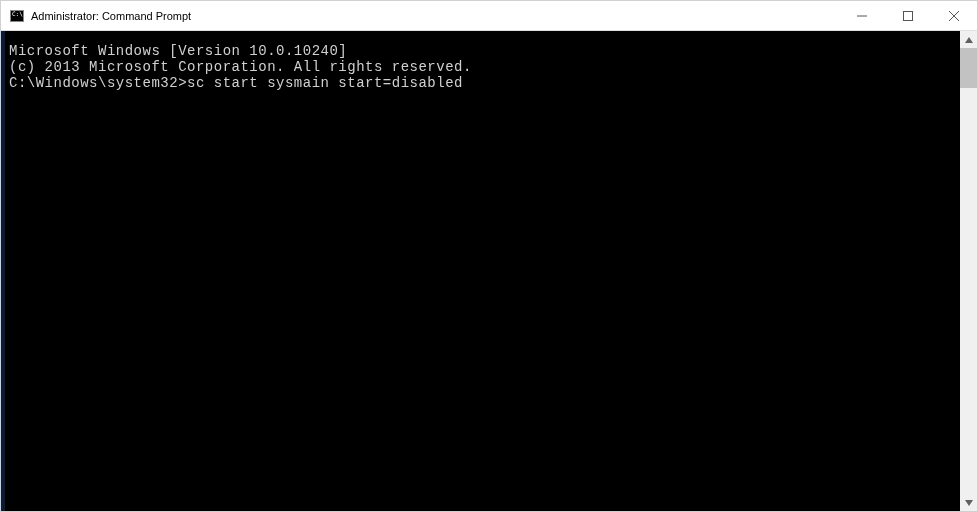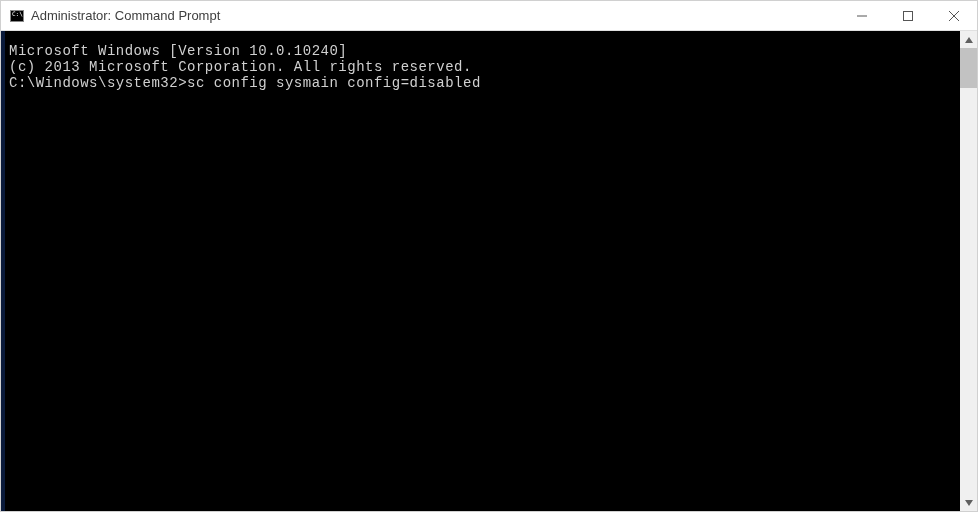--- a/index.html
+++ b/index.html
@@ -51,22 +51,22 @@
       content: "C:\\";
       color: #fff;
       font-size: 6px;
       position: absolute;
       top: 0;
       left: 1px;
       font-family: Consolas, monospace;
       line-height: 6px;
     }
     .title-text {
-      font-size: 13px;
-      color: #404040;
+      font-size: 11px;
+      color: #000000;
       flex: 1;
     }
     .window-controls {
       display: flex;
       height: 100%;
     }
     .win-btn {
       width: 46px;
       height: 100%;
       display: flex;
@@ -90,28 +90,29 @@
       background: #000;
       position: relative;
     }
     .left-edge {
       width: 4px;
       background: #0a1a3a;
       flex-shrink: 0;
     }
     .terminal-content {
       flex: 1;
-      padding: 12px 4px;
+      padding: 4px 4px;
       font-family: Consolas, "Courier New", monospace;
       font-size: 14px;
       color: #d0d0d0;
       line-height: 16px;
       white-space: pre;
       overflow: hidden;
       letter-spacing: 0.5px;
+      margin-top: 8px;
     }
     .terminal-line {
       display: block;
     }
     .scrollbar {
       width: 17px;
       background: #f0f0f0;
       position: relative;
       flex-shrink: 0;
       display: flex;
@@ -168,21 +169,21 @@
       <button class="win-btn">
         <svg viewBox="0 0 10 10">
             <line x1="0" y1="0" x2="10" y2="10"></line>
             <line x1="10" y1="0" x2="0" y2="10"></line>
           </svg>
       </button>
     </div>
   </div>
   <div class="terminal-area">
     <div class="left-edge"></div>
-    <div class="terminal-content"><span class="terminal-line">Microsoft Windows [Version 10.0.10240]</span><span class="terminal-line">(c) 2013 Microsoft Corporation. All rights reserved.</span><span class="terminal-line"></span><span class="terminal-line"><span>C:\Windows\system32&gt;</span><span>sc config sysmain config=disabled</span></span></div>
+    <div class="terminal-content"><span class="terminal-line">Microsoft Windows [Version 10.0.10240]</span><span class="terminal-line">(c) 2013 Microsoft Corporation. All rights reserved.</span><span class="terminal-line"></span><span class="terminal-line"><span>C:\Windows\system32&gt;</span><span>sc start sysmain start=disabled</span></span></div>
     <div class="scrollbar">
       <div class="scroll-btn">
         <svg viewBox="0 0 8 6">
             <path d="M4 0 L8 6 L0 6 Z"></path>
           </svg>
       </div>
       <div class="scroll-track">
         <div class="scroll-thumb"></div>
       </div>
       <div class="scroll-btn">

